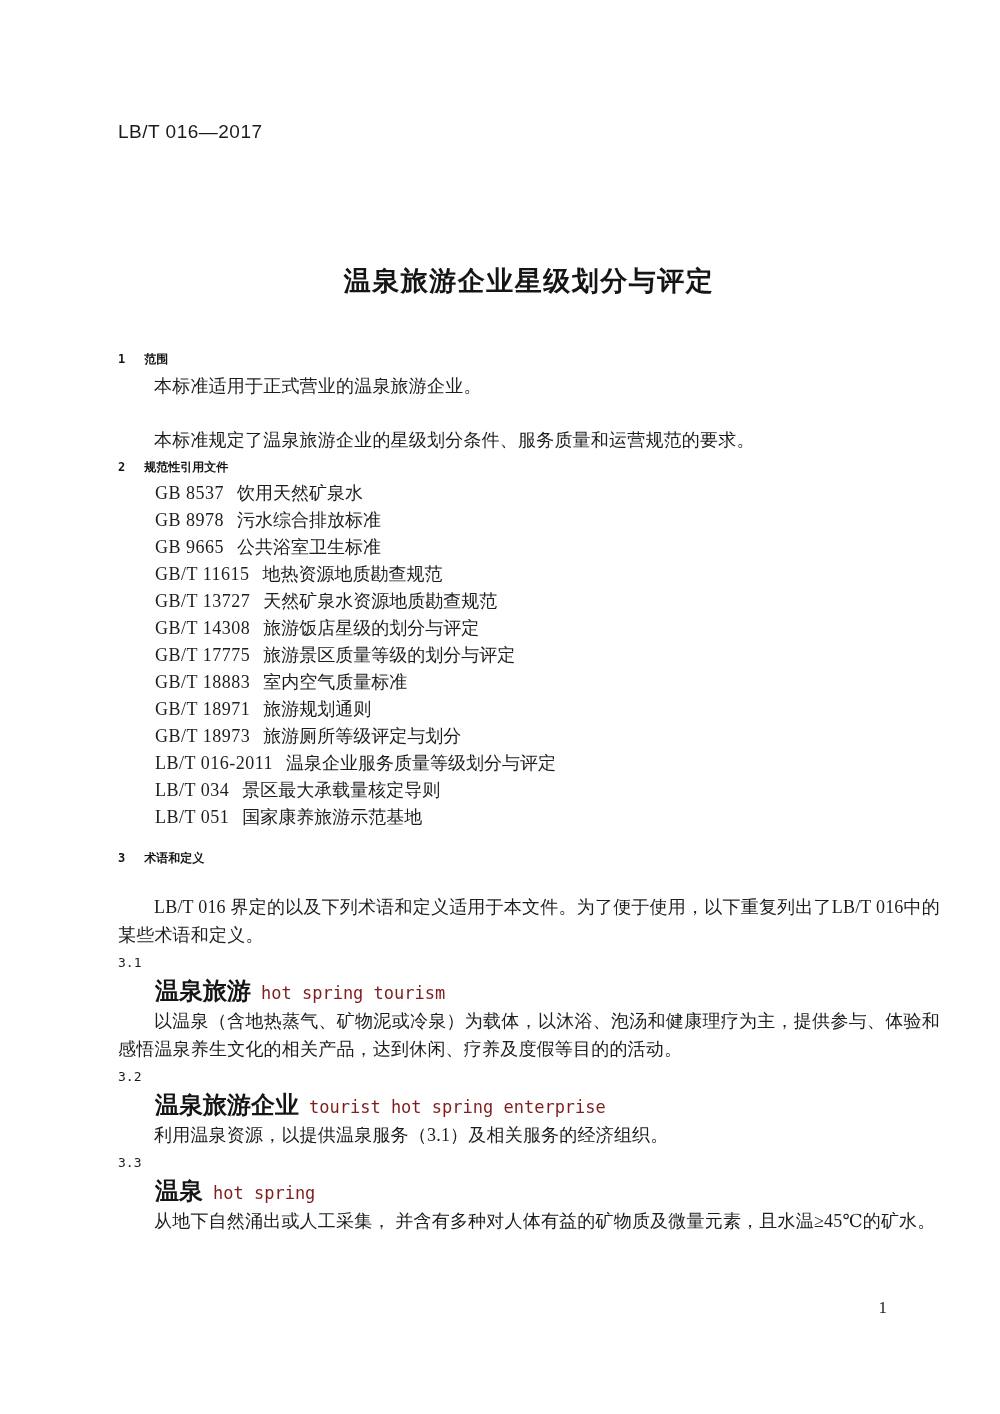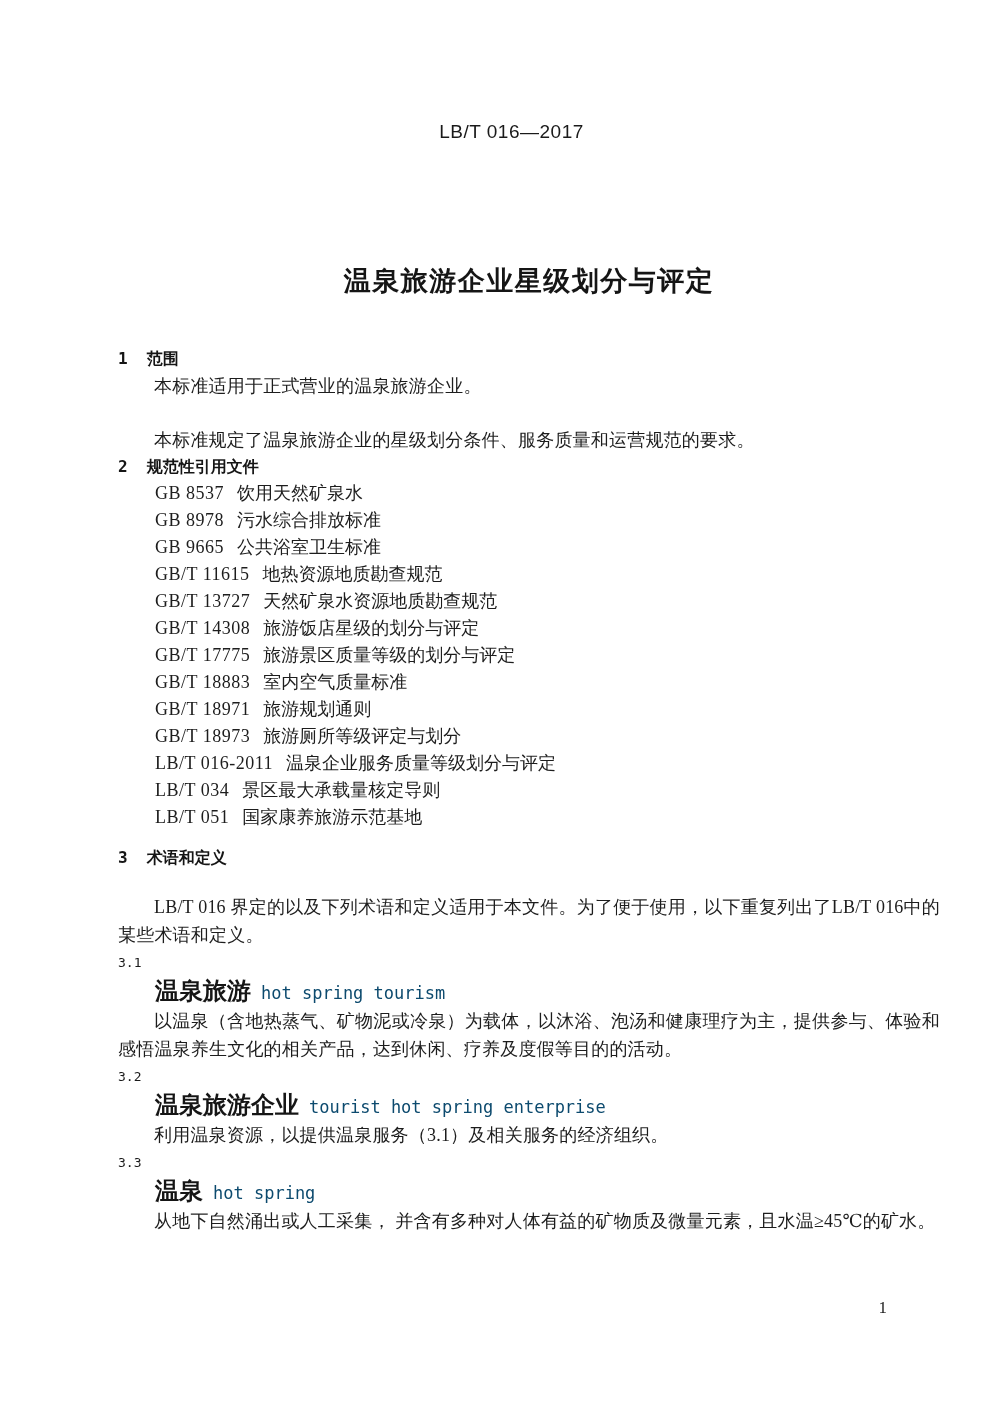--- a/index.html
+++ b/index.html
@@ -15,42 +15,42 @@
     background: #ffffff;
     box-sizing: border-box;
     padding: 0 60px 0 118px;
     overflow: hidden;
     color: #1d1d1d;
     font-family: "Liberation Serif", "DejaVu Serif", serif;
     font-size: 18px;
   }
   .doc-code {
     margin-top: 120px;
-    text-align: center;
+    text-align: left;
     padding-right: 35px;
     font-family: "Liberation Sans", "DejaVu Sans", sans-serif;
     font-size: 19px;
     line-height: 24px;
     letter-spacing: 0.5px;
     color: #1a1a1a;
   }
   .doc-title {
     margin-top: 116px;
     text-align: center;
     font-family: "Liberation Sans", "DejaVu Sans", sans-serif;
     font-weight: 700;
     font-size: 27px;
     line-height: 42px;
     letter-spacing: 1.5px;
     color: #151515;
   }
   .section-heading {
     font-family: "Liberation Sans", "DejaVu Sans", sans-serif;
     font-weight: 700;
-    font-size: 16px;
+    font-size: 12px;
     line-height: 26px;
     color: #151515;
   }
   .section-heading .sec-num {
     display: inline-block;
     margin-right: 19px;
     font-family: "DejaVu Sans Mono", "Liberation Mono", monospace;
     font-weight: 700;
   }
   .sec1-heading { margin-top: 44px; }
@@ -95,21 +95,21 @@
     font-family: "Liberation Sans", "DejaVu Sans", sans-serif;
     font-weight: 700;
     font-size: 24px;
     color: #151515;
   }
   .term-en {
     margin-left: 10px;
     font-family: "DejaVu Sans Mono", "Liberation Mono", monospace;
     font-size: 17px;
     font-weight: 500;
-    color: #0c4a6e;
+    color: #7f1d1d;
   }
   .page-number {
     position: absolute;
     top: 1298px;
     right: 113px;
     font-size: 17px;
     color: #222222;
   }
 </style>
 </head>

